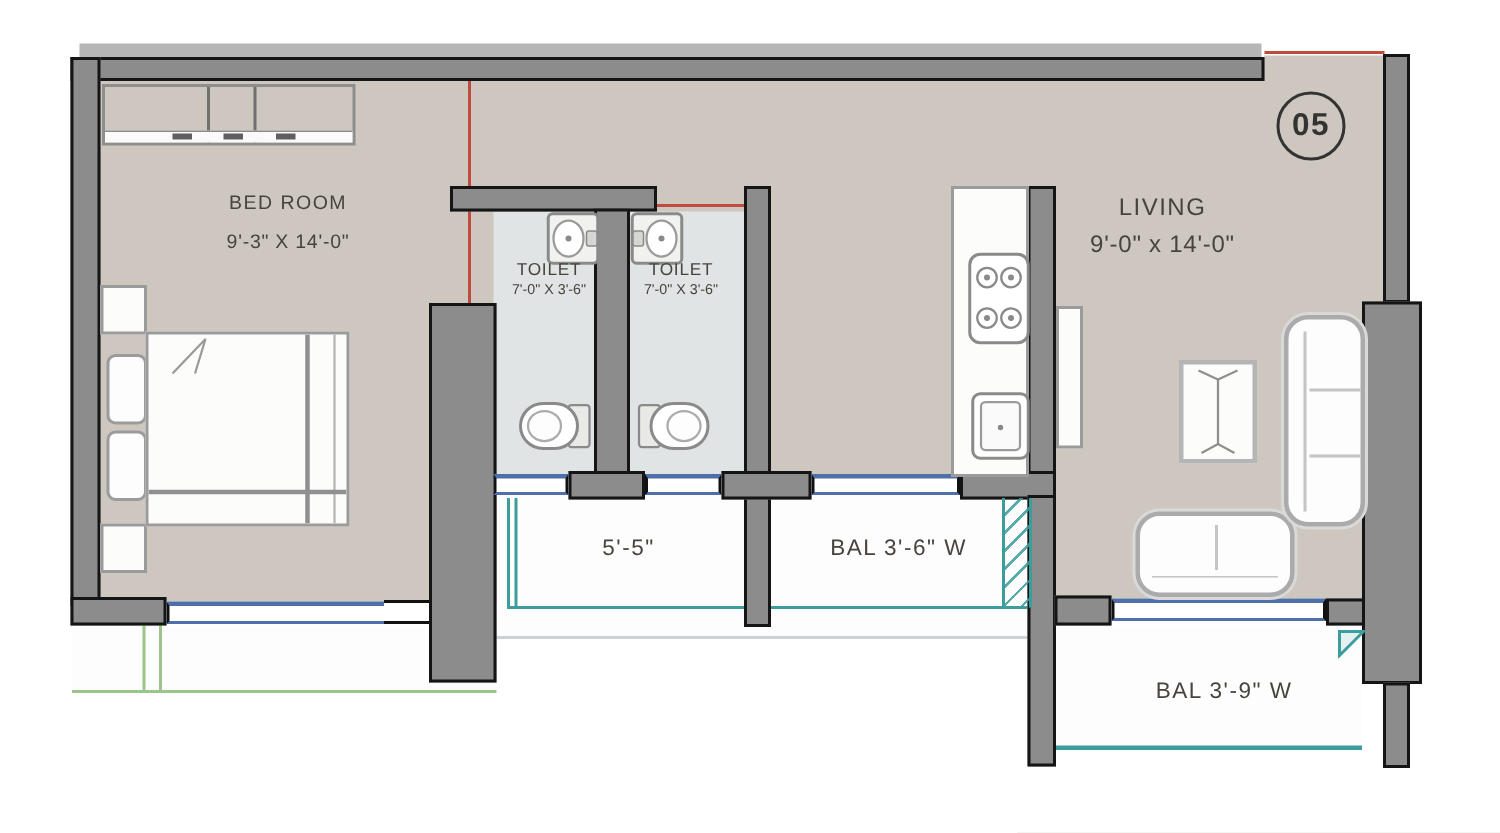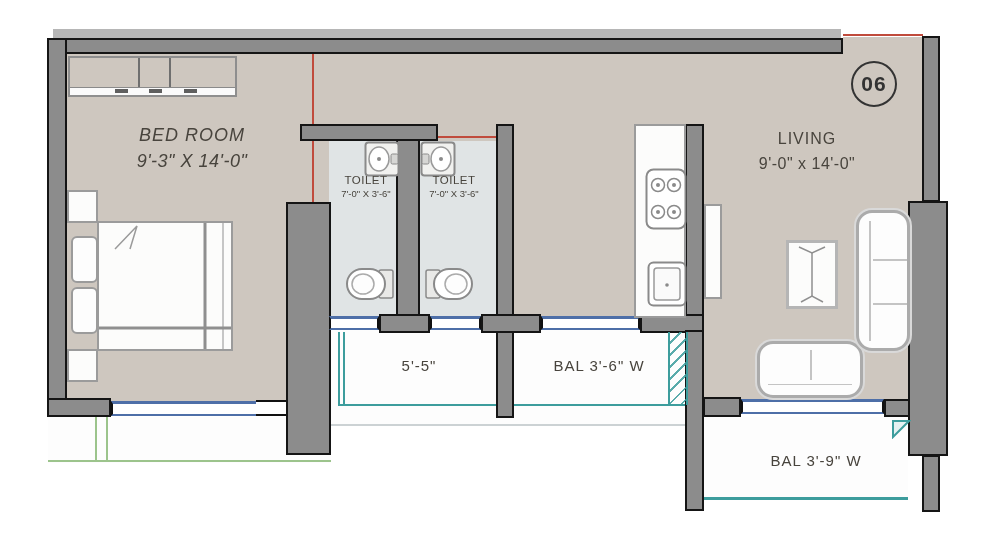--- a/index.html
+++ b/index.html
@@ -17,21 +17,21 @@
        border-left:2px solid #111;border-right:2px solid #111;}
   .gap-door{background:#ffffff;border-top:2px solid #111;border-bottom:2px solid #111;}
   .redline{background:#c04b3c;}
   .tealline{background:#3d9d9d;}
   .greenline{background:#9cc48c;}
   .ledgeline{background:#ccd2d4;}
   .furn{background:#fcfcfb;border:2px solid #9b9b9b;}
   .furn-soft{background:#fdfdfd;border:3px solid #ababab;border-radius:16px;box-shadow:0 0 0 2px #d9d9d9;}
   .lbl{color:#48443d;text-align:center;white-space:nowrap;transform:translateX(-50%);letter-spacing:1px;}
   .lbl .l2{display:block;letter-spacing:.5px;}
-  .big{font-size:18px;line-height:26px;font-style:italic;}
+  .big{font-size:13px;line-height:26px;}
   .mid{font-size:16px;line-height:25px;}
   .sm{font-size:15px;line-height:18px;}
   .tiny{font-size:11.5px;line-height:14px;letter-spacing:.5px;}
   .tiny .l2{font-size:9.5px;letter-spacing:0;}
   .badge{width:46px;height:46px;border:2.5px solid #333;border-radius:50%;
          color:#333;font-weight:bold;font-size:21px;display:flex;align-items:center;justify-content:center;
          letter-spacing:1px;}
   .wardrobe{background:#f7f7f5 repeating-linear-gradient(72deg,transparent 0 5px,rgba(80,80,80,.75) 5px 6px),
             #f7f7f5 repeating-linear-gradient(108deg,transparent 0 9px,rgba(120,120,120,.5) 9px 10px);
             border:2px solid #8e8e8e;}
@@ -182,30 +182,30 @@
     <span class="l2">9'-3" X 14'-0"</span>
   </div>
   <div class="lbl tiny" style="left:366px;top:173px">
     <span>TOILET</span>
     <span class="l2">7'-0" X 3'-6"</span>
   </div>
   <div class="lbl tiny" style="left:454px;top:173px">
     <span>TOILET</span>
     <span class="l2">7'-0" X 3'-6"</span>
   </div>
-  <div class="lbl mid" style="left:807px;top:126px">
+  <div class="lbl mid" style="left:775px;top:126px">
     <span>LIVING</span>
     <span class="l2">9'-0" x 14'-0"</span>
   </div>
   <div class="lbl sm" style="left:419px;top:357px">
     <span>5'-5"</span>
   </div>
   <div class="lbl sm" style="left:599px;top:357px">
     <span>BAL 3'-6" W</span>
   </div>
   <div class="lbl sm" style="left:816px;top:452px">
     <span>BAL 3'-9" W</span>
   </div>
   <div class="badge" style="left:851px;top:61px">
-    <span>06</span>
+    <span>05</span>
   </div>
 
 </div>
 
 </body></html>

